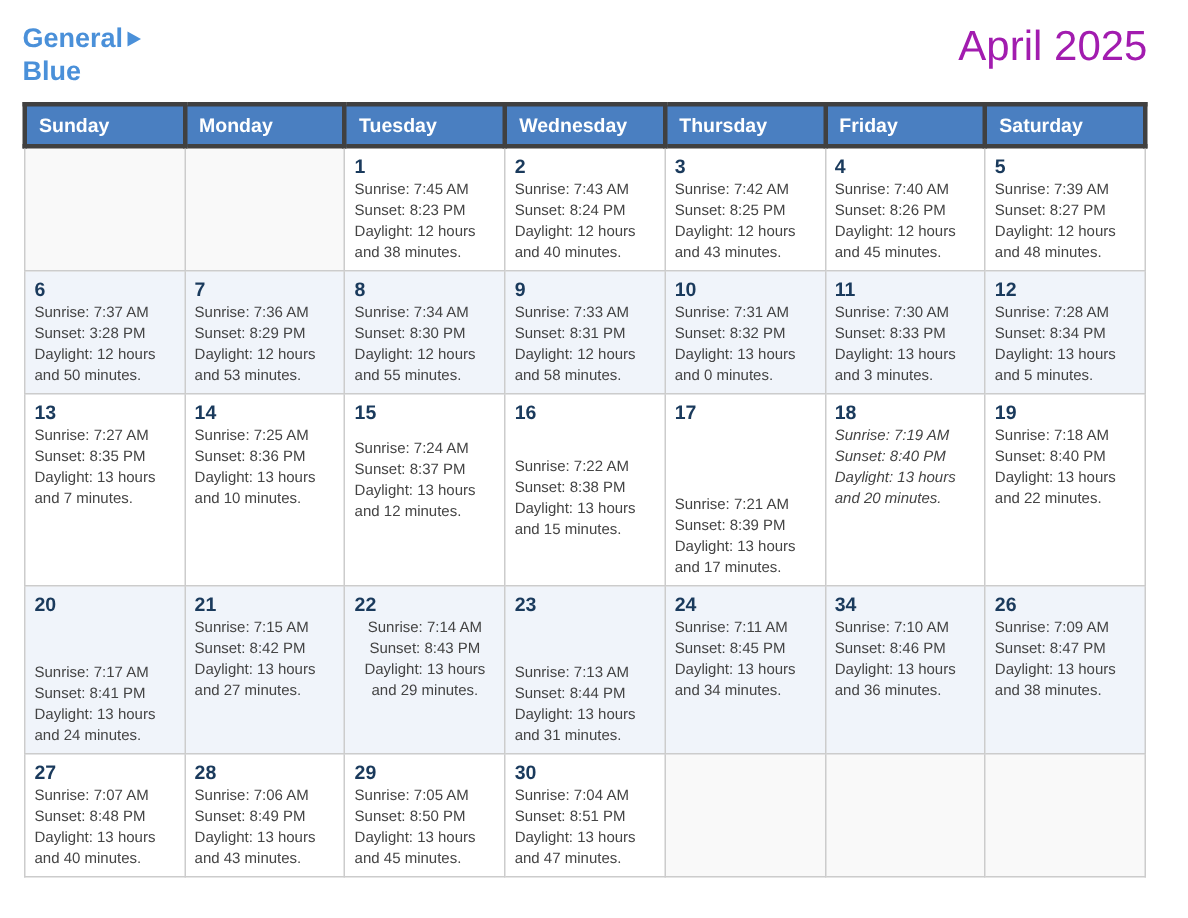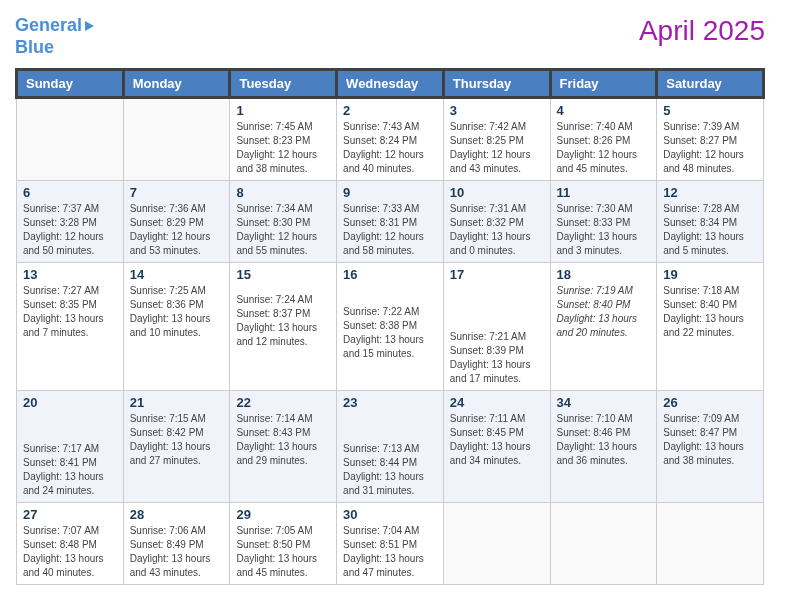--- a/index.html
+++ b/index.html
@@ -207,21 +207,21 @@
           </td>
           <td>
             <span class="day-num">21</span>
             <div class="day-info" style="white-space: pre-line;">Sunrise: 7:15 AM
 Sunset: 8:42 PM
 Daylight: 13 hours
 and 27 minutes.</div>
           </td>
           <td>
             <span class="day-num">22</span>
-            <div class="day-info" style="white-space: pre-line;">Sunrise: 7:14 AM
+            <div class="day-info" style="white-space: pre-line; text-align: center;">Sunrise: 7:14 AM
 Sunset: 8:43 PM
 Daylight: 13 hours
 and 29 minutes.</div>
           </td>
           <td>
             <span class="day-num">23</span>
             <div class="day-info" style="white-space: pre-line; margin-top: 32px;">Sunrise: 7:13 AM
 Sunset: 8:44 PM
 Daylight: 13 hours
 and 31 minutes.</div>

